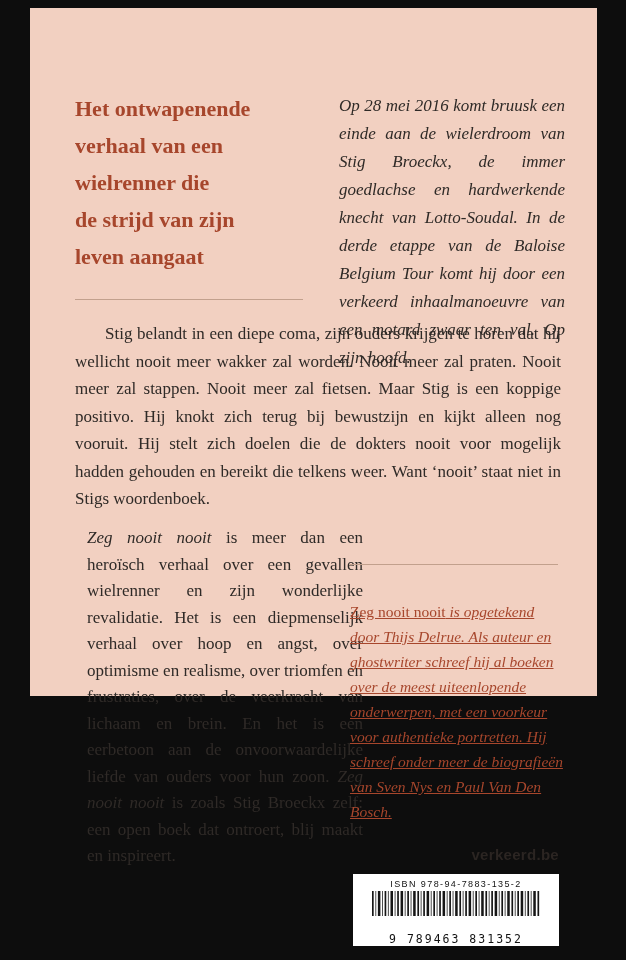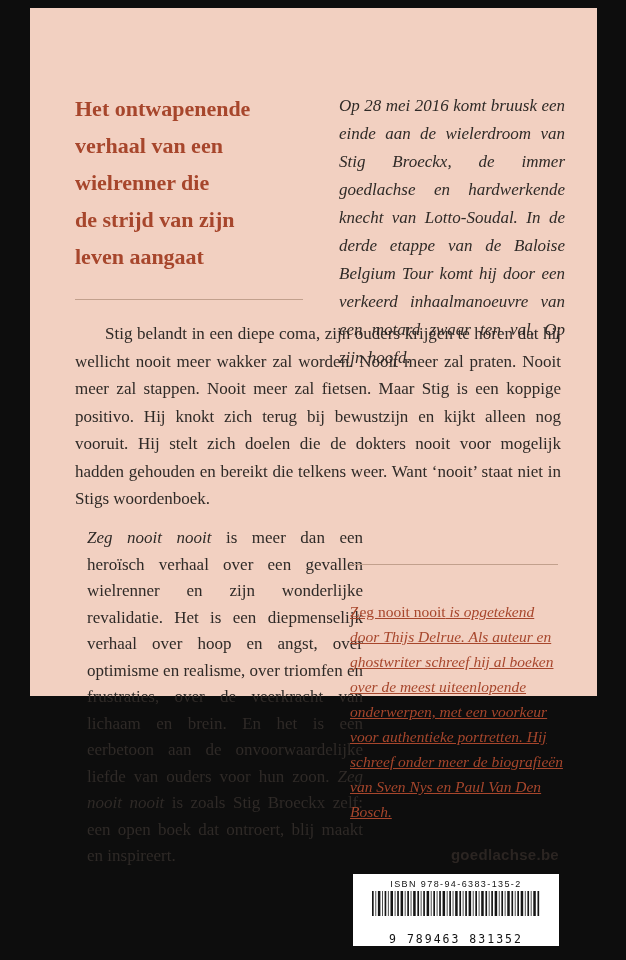--- a/index.html
+++ b/index.html
@@ -139,24 +139,24 @@
     <p class="intro">Op 28 mei 2016 komt bruusk een einde aan de wielerdroom van Stig Broeckx, de immer goedlachse en hardwerkende knecht van Lotto-Soudal. In de derde etappe van de Baloise Belgium Tour komt hij door een verkeerd inhaalmanoeuvre van een motard zwaar ten val. Op zijn hoofd.</p>
 
     <p class="bodytext">Stig belandt in een diepe coma, zijn ouders krijgen te horen dat hij wellicht nooit meer wakker zal worden. Nooit meer zal praten. Nooit meer zal stappen. Nooit meer zal fietsen. Maar Stig is een koppige positivo. Hij knokt zich terug bij bewustzijn en kijkt alleen nog vooruit. Hij stelt zich doelen die de dokters nooit voor mogelijk hadden gehouden en bereikt die telkens weer. Want ‘nooit’ staat niet in Stigs woordenboek.</p>
 
     <p class="leftcol"><em>Zeg nooit nooit</em><span> is meer dan een heroïsch verhaal over een gevallen wielrenner en zijn wonderlijke revalidatie. Het is een diepmenselijk verhaal over hoop en angst, over optimisme en realisme, over triomfen en frustraties, over de veerkracht van lichaam en brein. En het is een eerbetoon aan de onvoorwaardelijke liefde van ouders voor hun zoon. </span><em>Zeg nooit nooit</em><span> is zoals Stig Broeckx zelf: een open boek dat ontroert, blij maakt en inspireert.</span></p>
 
     <div class="rule rule-right"></div>
 
     <p class="authornote"><span class="upright">Zeg nooit nooit</span><span> is opgetekend door Thijs Delrue. Als auteur en ghostwriter schreef hij al boeken over de meest uiteenlopende onderwerpen, met een voorkeur voor authentieke portretten. Hij schreef onder meer de biografieën van Sven Nys en Paul Van Den Bosch.</span></p>
 
-    <div class="publisher">goedlachse.be</div>
+    <div class="publisher">verkeerd.be</div>
 
     <div class="barcode-box">
-      <div class="isbn">ISBN 978-94-6383-135-2</div>
+      <div class="isbn">ISBN 978-94-7883-135-2</div>
       <svg class="bars" viewBox="0 0 200 36" preserveAspectRatio="none" aria-hidden="true">
         <path stroke-width="1" d="M4.5 0V36M12.5 0V36M19.5 0V36M27.5 0V36M39.5 0V36M46.5 0V36M58.5 0V36M70.5 0V36M77.5 0V36M89.5 0V36M96.5 0V36M108.5 0V36M120.5 0V36M127.5 0V36M139.5 0V36M151.5 0V36M158.5 0V36M170.5 0V36M182.5 0V36M189.5 0V36"></path>
         <path stroke-width="2" d="M1 0V36M16 0V36M31 0V36M43 0V36M55 0V36M62 0V36M74 0V36M81 0V36M93 0V36M105 0V36M112 0V36M124 0V36M136 0V36M143 0V36M155 0V36M167 0V36M174 0V36M186 0V36M198 0V36"></path>
         <path stroke-width="3" d="M8.5 0V36M23.5 0V36M35.5 0V36M50.5 0V36M66.5 0V36M85.5 0V36M100.5 0V36M116.5 0V36M131.5 0V36M147.5 0V36M162.5 0V36M178.5 0V36M193.5 0V36"></path>
       </svg>
       <div class="digits">9 789463 831352</div>
     </div>
 
   </div>
 </div>

